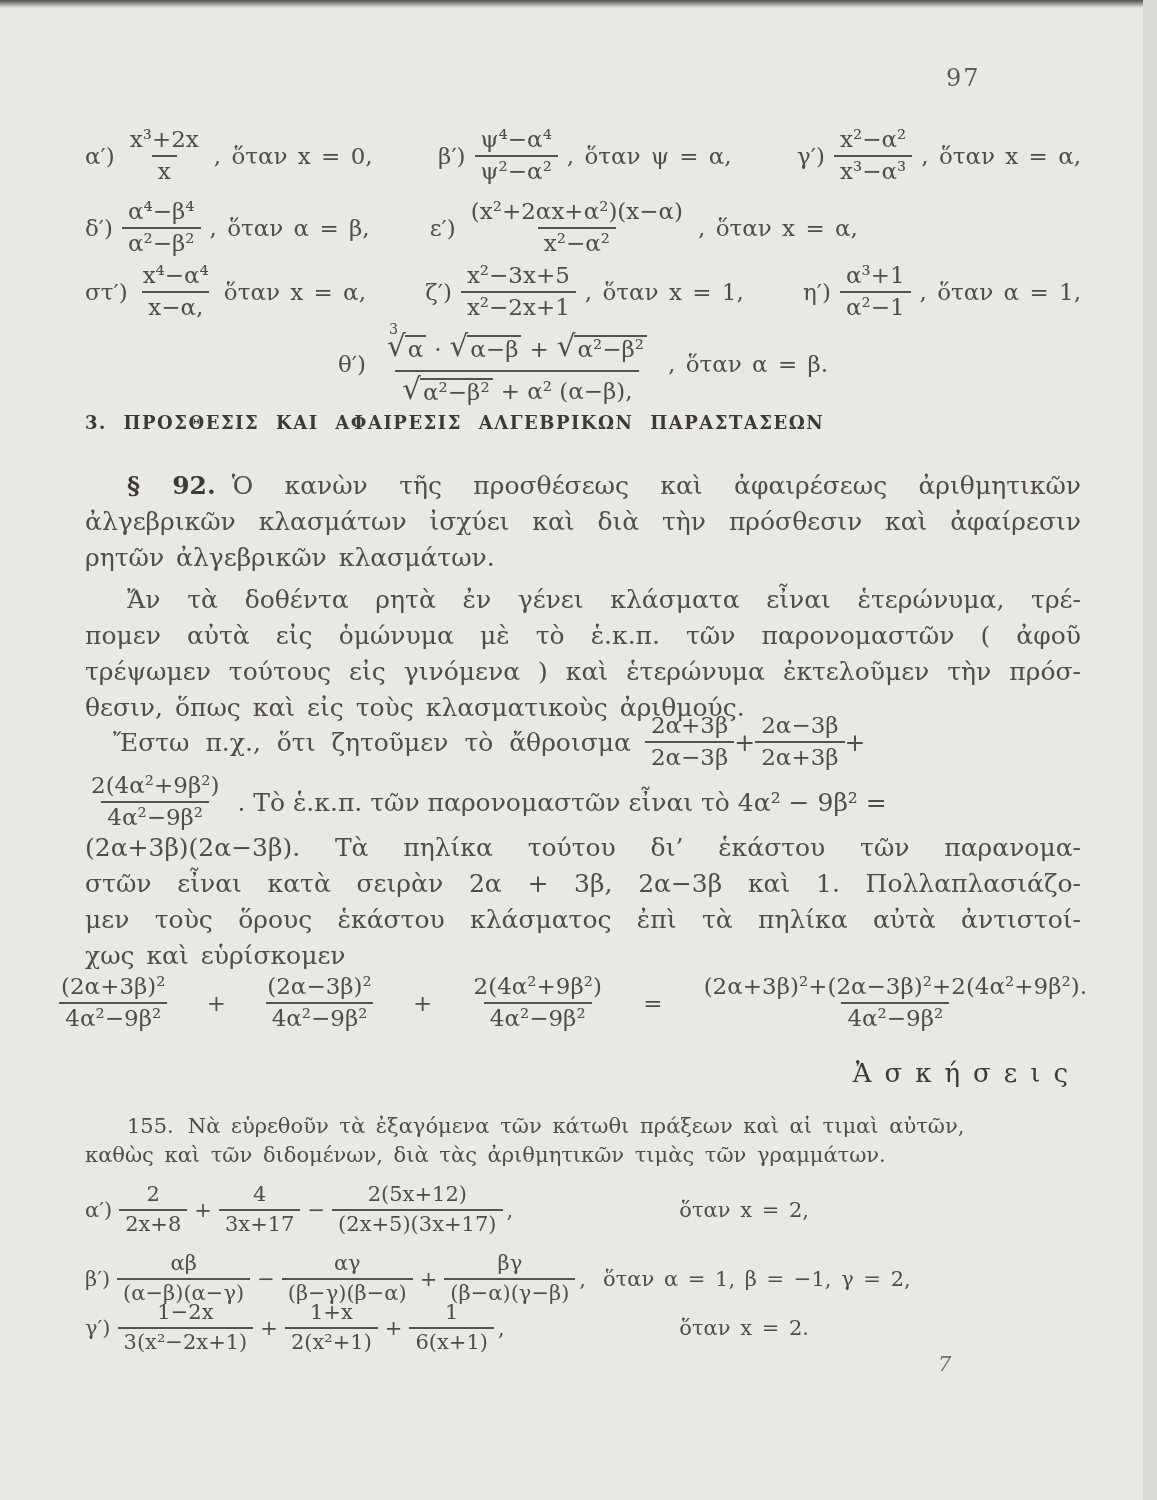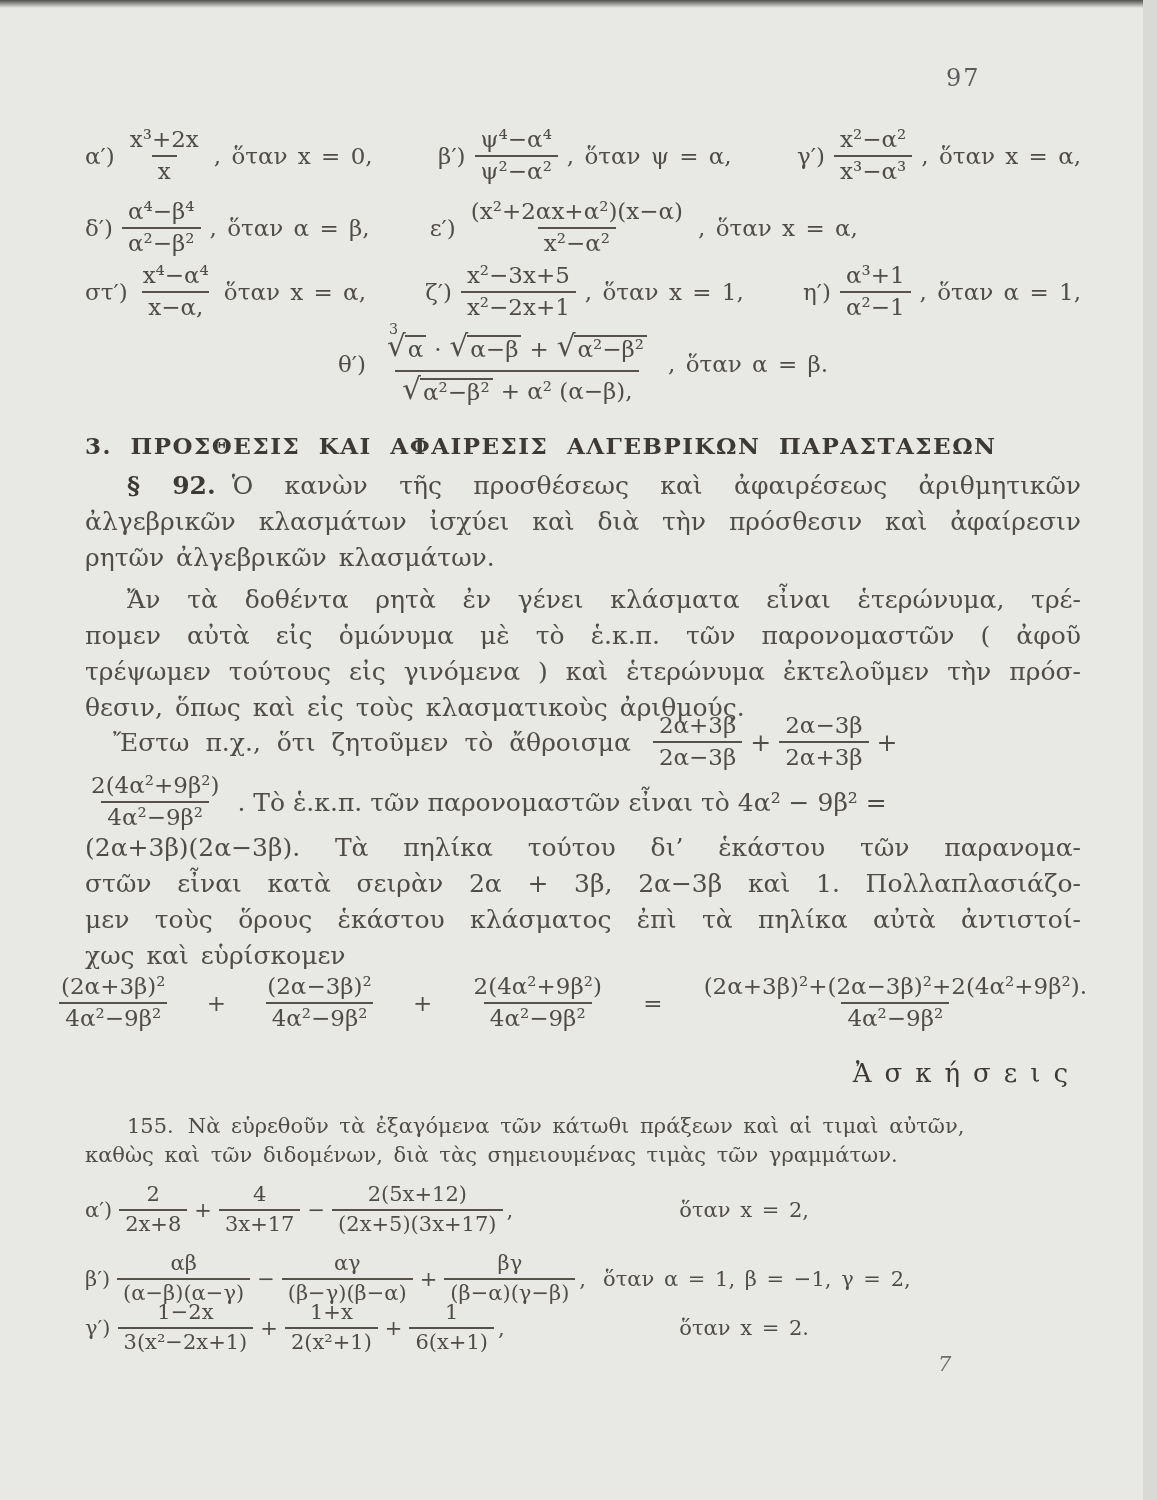--- a/index.html
+++ b/index.html
@@ -43,33 +43,33 @@
   
   .radrow{display:inline-flex;align-items:center;gap:7px;}
   .rad{position:relative;display:inline-flex;align-items:flex-start;margin:0 1px;}
   .rad .rsign{font-size:1.28em;line-height:1;transform:translateY(-3px);letter-spacing:-1px;}
   .rad .rbody{border-top:2px solid var(--bar);padding:0 3px 1px;}
   .rad .ridx{position:absolute;top:-0.95em;left:2px;font-size:0.62em;}
   .theta-frac .num{padding-top:14px;padding-bottom:5px;}
   .theta-frac .den{padding-top:6px;}
 
   
-  #heading{top:432px;font-weight:bold;font-size:23px;color:var(--ink2);letter-spacing:1.5px;word-spacing:9px;}
+  #heading{top:412px;font-weight:bold;font-size:18px;color:var(--ink2);letter-spacing:1.5px;word-spacing:9px;}
   .pline{line-height:36px;font-size:25px;word-spacing:4px;}
   .just{text-align:justify;text-align-last:justify;}
   .indent{padding-left:42px;}
   .lead{font-weight:bold;color:var(--ink2);margin-right:16px;}
   #para1{top:468px;}
   #para2{top:582px;}
 
   
   #example{top:716px;}
   .exline{display:flex;align-items:center;font-size:25px;}
   .exline .frac{font-size:23px;}
-  #exl1{height:52px;gap:8px;padding-left:28px;}
+  #exl1{height:52px;padding-left:28px;}
   #exl1 .intro{word-spacing:8px;margin-right:14px;}
   #exl2{height:56px;gap:12px;margin-top:6px;}
   .mop{align-self:center;}
 
   
   #equation{position:absolute;top:974px;left:55px;right:50px;display:flex;
     justify-content:space-between;align-items:center;font-size:23px;}
 
   
   #askiseis{top:1058px;text-align:right;font-weight:normal;font-size:26px;letter-spacing:13px;color:var(--ink2);}
@@ -254,21 +254,21 @@
     <span class="frac">
         <span class="num">(2α+3β)²+(2α−3β)²+2(4α²+9β²).</span>
         <span class="den">4α²−9β²</span>
       </span>
   </div>
 
   <div id="askiseis" class="blk">Ἀσκήσεις</div>
 
   <div id="p155" class="blk">
     <div class="indent"><span class="lead155">155.</span><span>Νὰ εὑρεθοῦν τὰ ἐξαγόμενα τῶν κάτωθι πράξεων καὶ αἱ τιμαὶ αὐτῶν,</span></div>
-    <div>καθὼς καὶ τῶν διδομένων, διὰ τὰς σημειουμένας τιμὰς τῶν γραμμάτων.</div>
+    <div>καθὼς καὶ τῶν διδομένων, διὰ τὰς ἀριθμητικῶν τιμὰς τῶν γραμμάτων.</div>
   </div>
 
   <div id="exa" class="exrow">
     <span>α′)</span>
     <span class="frac">
         <span class="num">2</span>
         <span class="den">2x+8</span>
       </span>
     <span class="mop">+</span>
     <span class="frac">

